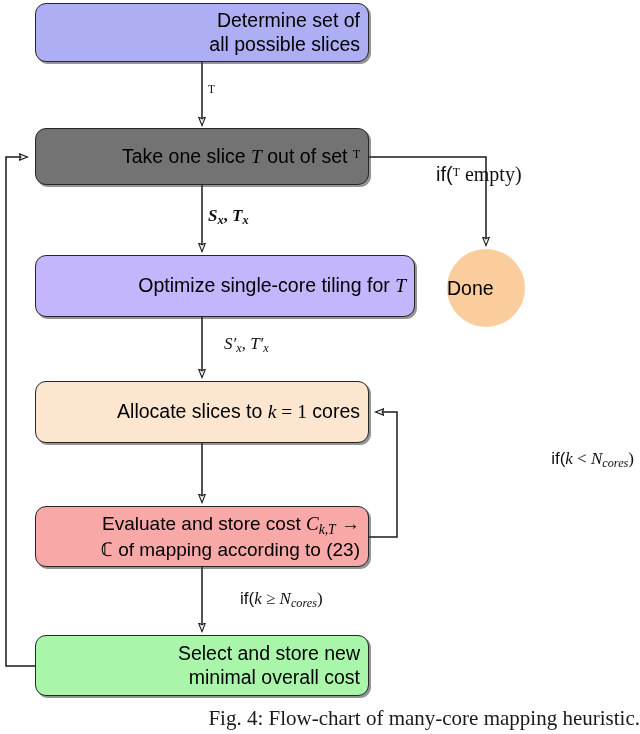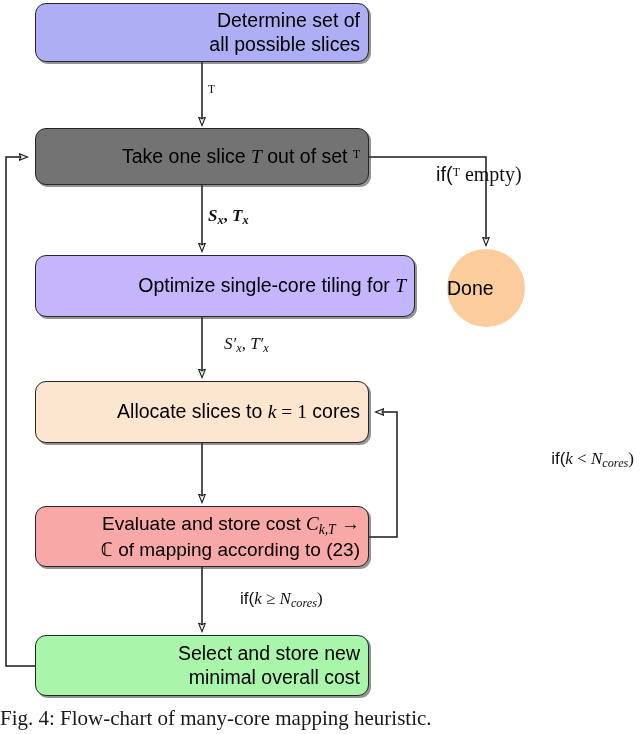--- a/index.html
+++ b/index.html
@@ -54,21 +54,21 @@
   }
   .mathit { font-family: "Liberation Serif", serif; font-style: italic; }
   .mathrm { font-family: "Liberation Serif", serif; font-style: normal; }
   .bb { font-family: "Liberation Serif", serif; font-style: normal; }
   .sub { font-size: 0.72em; vertical-align: -0.28em; font-family: "Liberation Serif", serif; font-style: italic; }
   .caption {
     position: absolute;
     left: 0;
     top: 706px;
     width: 640px;
-    text-align: left;
+    text-align: right;
     font-family: "Liberation Serif", serif;
     font-size: 21px;
     color: #1a1a1a;
     white-space: nowrap;
   }
 </style>
 </head>
 <body>
 
 <svg id="canvas" viewBox="0 0 640 734">

